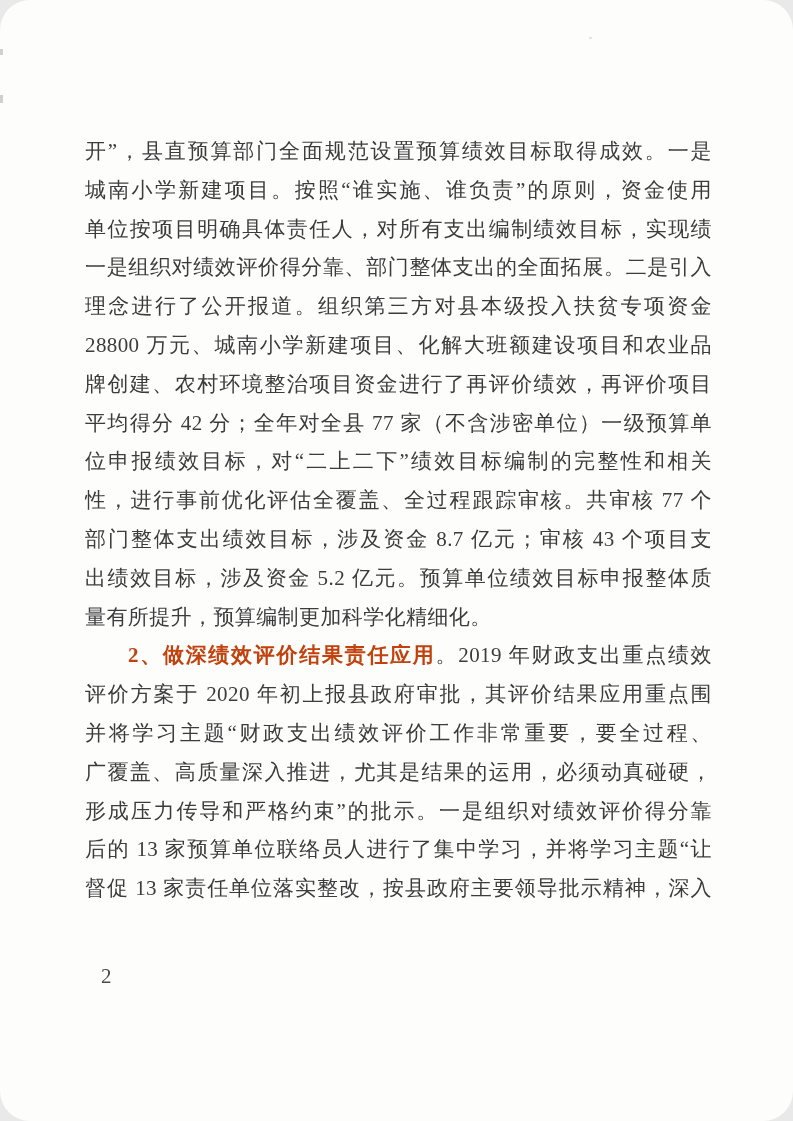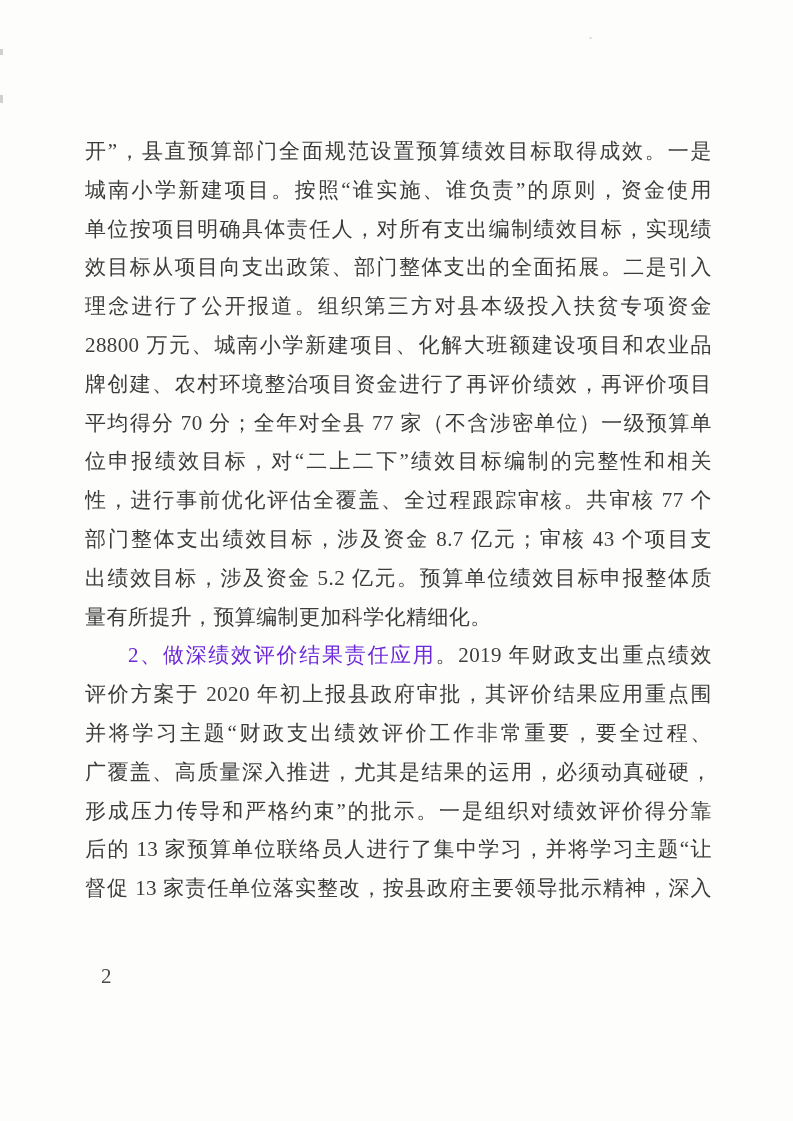--- a/index.html
+++ b/index.html
@@ -7,20 +7,21 @@
     padding: 0;
     background: #e9e9e9;
   }
   .page {
     position: relative;
     width: 793px;
     height: 1121px;
     background: #fdfdfc;
     font-family: "Liberation Serif", "DejaVu Serif", serif;
     overflow: hidden;
+    border-radius: 30px;
   }
   .text-block {
     position: absolute;
     left: 85px;
     top: 132px;
     width: 627px;
     color: #3c3c3c;
     font-size: 21px;
     letter-spacing: 0.4px;
   }
@@ -31,22 +32,22 @@
     text-align-last: justify;
     overflow: hidden;
   }
   .line.short {
     text-align-last: left;
   }
   .line.indent {
     padding-left: 43px;
   }
   .seg-bold {
-    font-weight: 400;
-    color: #6d28d9;
+    font-weight: 700;
+    color: #c2410c;
   }
   .page-number {
     position: absolute;
     left: 101px;
     top: 964px;
     font-size: 21px;
     color: #4a4a4a;
   }
   .scan-artifact {
     position: absolute;
@@ -62,25 +63,25 @@
 
 <div class="page">
   <div class="scan-artifact artifact-1"></div>
   <div class="scan-artifact artifact-2"></div>
   <div class="scan-artifact artifact-3"></div>
 
   <div class="text-block">
       <div class="line"><span>开”，县直预算部门全面规范设置预算绩效目标取得成效。一是</span></div>
       <div class="line"><span>城南小学新建项目。按照“谁实施、谁负责”的原则，资金使用</span></div>
       <div class="line"><span>单位按项目明确具体责任人，对所有支出编制绩效目标，实现绩</span></div>
-      <div class="line"><span>效目标从项目向支出政策、部门整体支出的全面拓展。二是引入</span></div>
+      <div class="line"><span>一是组织对绩效评价得分靠、部门整体支出的全面拓展。二是引入</span></div>
       <div class="line"><span>理念进行了公开报道。组织第三方对县本级投入扶贫专项资金</span></div>
       <div class="line"><span>28800 万元、城南小学新建项目、化解大班额建设项目和农业品</span></div>
       <div class="line"><span>牌创建、农村环境整治项目资金进行了再评价绩效，再评价项目</span></div>
-      <div class="line"><span>平均得分 70 分；全年对全县 77 家（不含涉密单位）一级预算单</span></div>
+      <div class="line"><span>平均得分 42 分；全年对全县 77 家（不含涉密单位）一级预算单</span></div>
       <div class="line"><span>位申报绩效目标，对“二上二下”绩效目标编制的完整性和相关</span></div>
       <div class="line"><span>性，进行事前优化评估全覆盖、全过程跟踪审核。共审核 77 个</span></div>
       <div class="line"><span>部门整体支出绩效目标，涉及资金 8.7 亿元；审核 43 个项目支</span></div>
       <div class="line"><span>出绩效目标，涉及资金 5.2 亿元。预算单位绩效目标申报整体质</span></div>
       <div class="line short"><span>量有所提升，预算编制更加科学化精细化。</span></div>
       <div class="line indent"><span class="seg-bold">2、做深绩效评价结果责任应用</span><span>。2019 年财政支出重点绩效</span></div>
       <div class="line"><span>评价方案于 2020 年初上报县政府审批，其评价结果应用重点围</span></div>
       <div class="line"><span>并将学习主题“财政支出绩效评价工作非常重要，要全过程、</span></div>
       <div class="line"><span>广覆盖、高质量深入推进，尤其是结果的运用，必须动真碰硬，</span></div>
       <div class="line"><span>形成压力传导和严格约束”的批示。一是组织对绩效评价得分靠</span></div>

